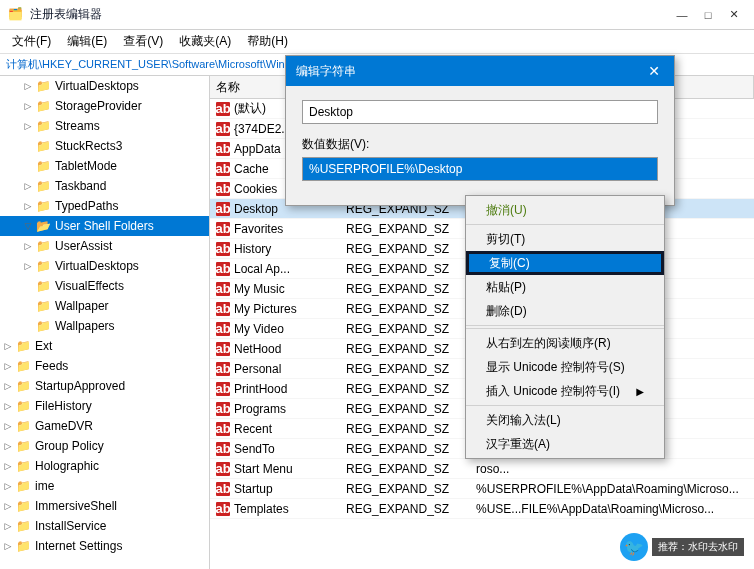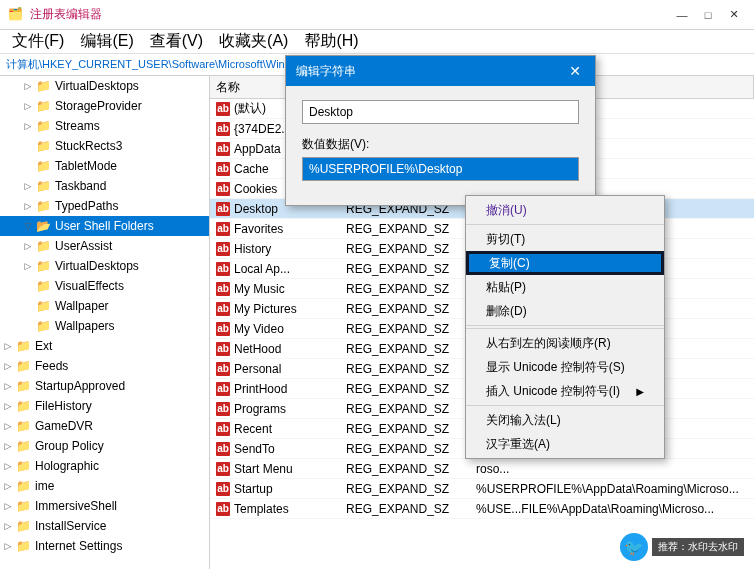--- a/index.html
+++ b/index.html
@@ -27,21 +27,21 @@
       display: flex;
       align-items: center;
       gap: 6px;
     }
     .title-icon {
       width: 16px;
       height: 16px;
     }
     .title-text {
       font-size: 12px;
-      color: #be185d;
+      color: #0f172a;
     }
     .title-bar-controls {
       display: flex;
       gap: 2px;
     }
     .title-btn {
       width: 24px;
       height: 20px;
       background: none;
       border: none;
@@ -59,21 +59,21 @@
       display: flex;
       align-items: center;
       gap: 0;
       padding: 2px 4px;
       height: 24px;
       border-bottom: 1px solid #e0e0e0;
     }
     .menu-item {
       padding: 2px 8px;
       cursor: pointer;
-      font-size: 16px;
+      font-size: 12px;
       color: #000;
     }
 
     
     .address-bar {
       background: #ffffff;
       padding: 3px 6px;
       font-size: 11px;
       color: #0066cc;
       border-bottom: 1px solid #d0d0d0;
@@ -179,39 +179,39 @@
     .reg-icon {
       width: 14px;
       height: 14px;
       margin-right: 4px;
       background: #cc2222;
       border-radius: 1px;
       display: inline-flex;
       align-items: center;
       justify-content: center;
       color: white;
-      font-size: 10px;
+      font-size: 13px;
       font-weight: bold;
       flex-shrink: 0;
     }
 
     
     .dialog-overlay {
       position: absolute;
       top: 0;
       left: 0;
       width: 100%;
       height: 100%;
       z-index: 10;
     }
     .dialog {
       position: absolute;
       top: 55px;
       left: 285px;
-      width: 311px;
+      width: 390px;
       background: #f0f0f0;
       border: 1px solid #999;
       box-shadow: 3px 3px 8px rgba(0,0,0,0.3);
       z-index: 20;
     }
     .dialog-title {
       background: #0078d4;
       color: #fff;
       padding: 6px 10px;
       font-size: 12px;
@@ -271,21 +271,21 @@
       height: 24px;
       display: flex;
       align-items: center;
     }
     .ctx-item.highlighted {
       background: #0078d4;
       color: #fff;
       border: 3px solid #0f172a;
     }
     .ctx-item.disabled {
-      color: #4c1d95;
+      color: #4d7c0f;
       cursor: default;
     }
     .ctx-separator {
       border-top: 1px solid #d0d0d0;
       margin: 2px 0;
     }
     .ctx-arrow {
       margin-left: auto;
       font-size: 10px;
     }

